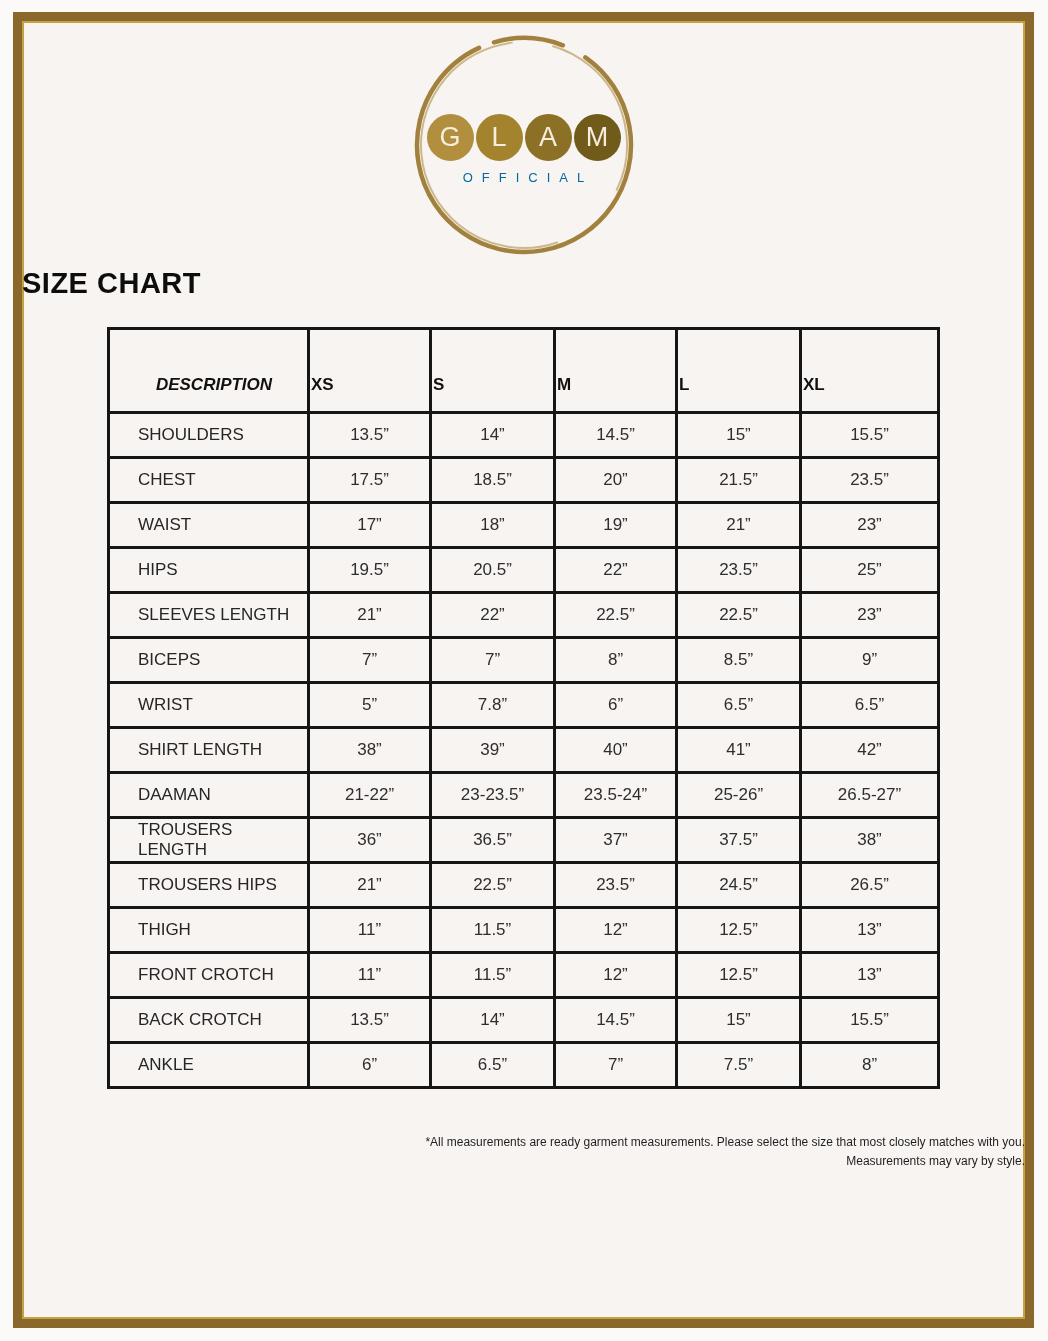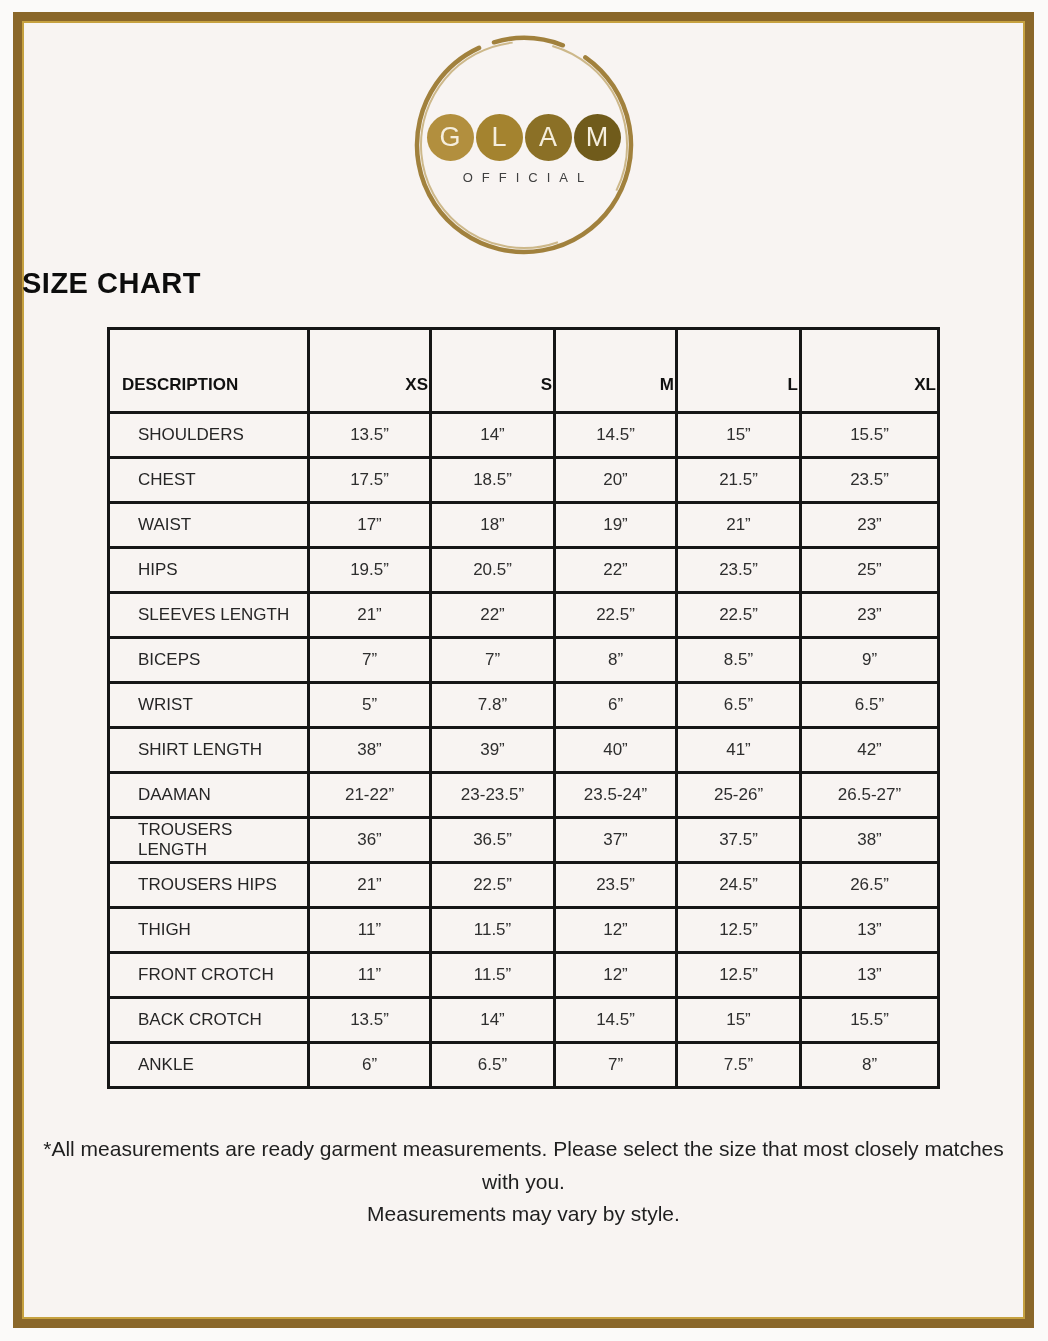--- a/index.html
+++ b/index.html
@@ -47,21 +47,21 @@
     align-items: center;
     justify-content: center;
     font-size: 27px;
     color: #f5eedd;
     font-weight: 400;
   }
   .official {
     margin-top: 9px;
     font-size: 13px;
     letter-spacing: 9px;
-    color: #404040;
+    color: #0369a1;
     text-indent: 9px;
   }
   .page-title {
     font-size: 29px;
     font-weight: bold;
     letter-spacing: 0.5px;
     color: #0d0d0d;
     margin-top: 9px;
   }
   table.size-table {
@@ -71,44 +71,45 @@
     table-layout: fixed;
   }
   .size-table th, .size-table td {
     border: 3px solid #161616;
     font-size: 17px;
   }
   .size-table thead th {
     height: 84px;
     vertical-align: bottom;
     padding-bottom: 16px;
-    text-align: right;
+    text-align: left;
     font-weight: bold;
     color: #111;
   }
   .size-table thead th.desc {
-    text-align: left;
+    text-align: center;
     padding-left: 12px;
+    font-style: italic;
   }
   .size-table tbody td {
     height: 45px;
     text-align: center;
     color: #2e2e2e;
     font-weight: normal;
   }
   .size-table tbody td.label {
     text-align: left;
     padding-left: 28px;
     color: #262626;
     margin-top: 33px;
   }
   .footnote {
     margin-top: 44px;
-    text-align: center;
-    font-size: 21px;
+    text-align: right;
+    font-size: 12px;
     color: #1f1f1f;
     line-height: 1.55;
   }
   
   col.c-desc { width: 200px; }
   col.c-xs   { width: 122px; }
   col.c-s    { width: 124px; }
   col.c-m    { width: 122px; }
   col.c-l    { width: 124px; }
   col.c-xl   { width: 138px; }

